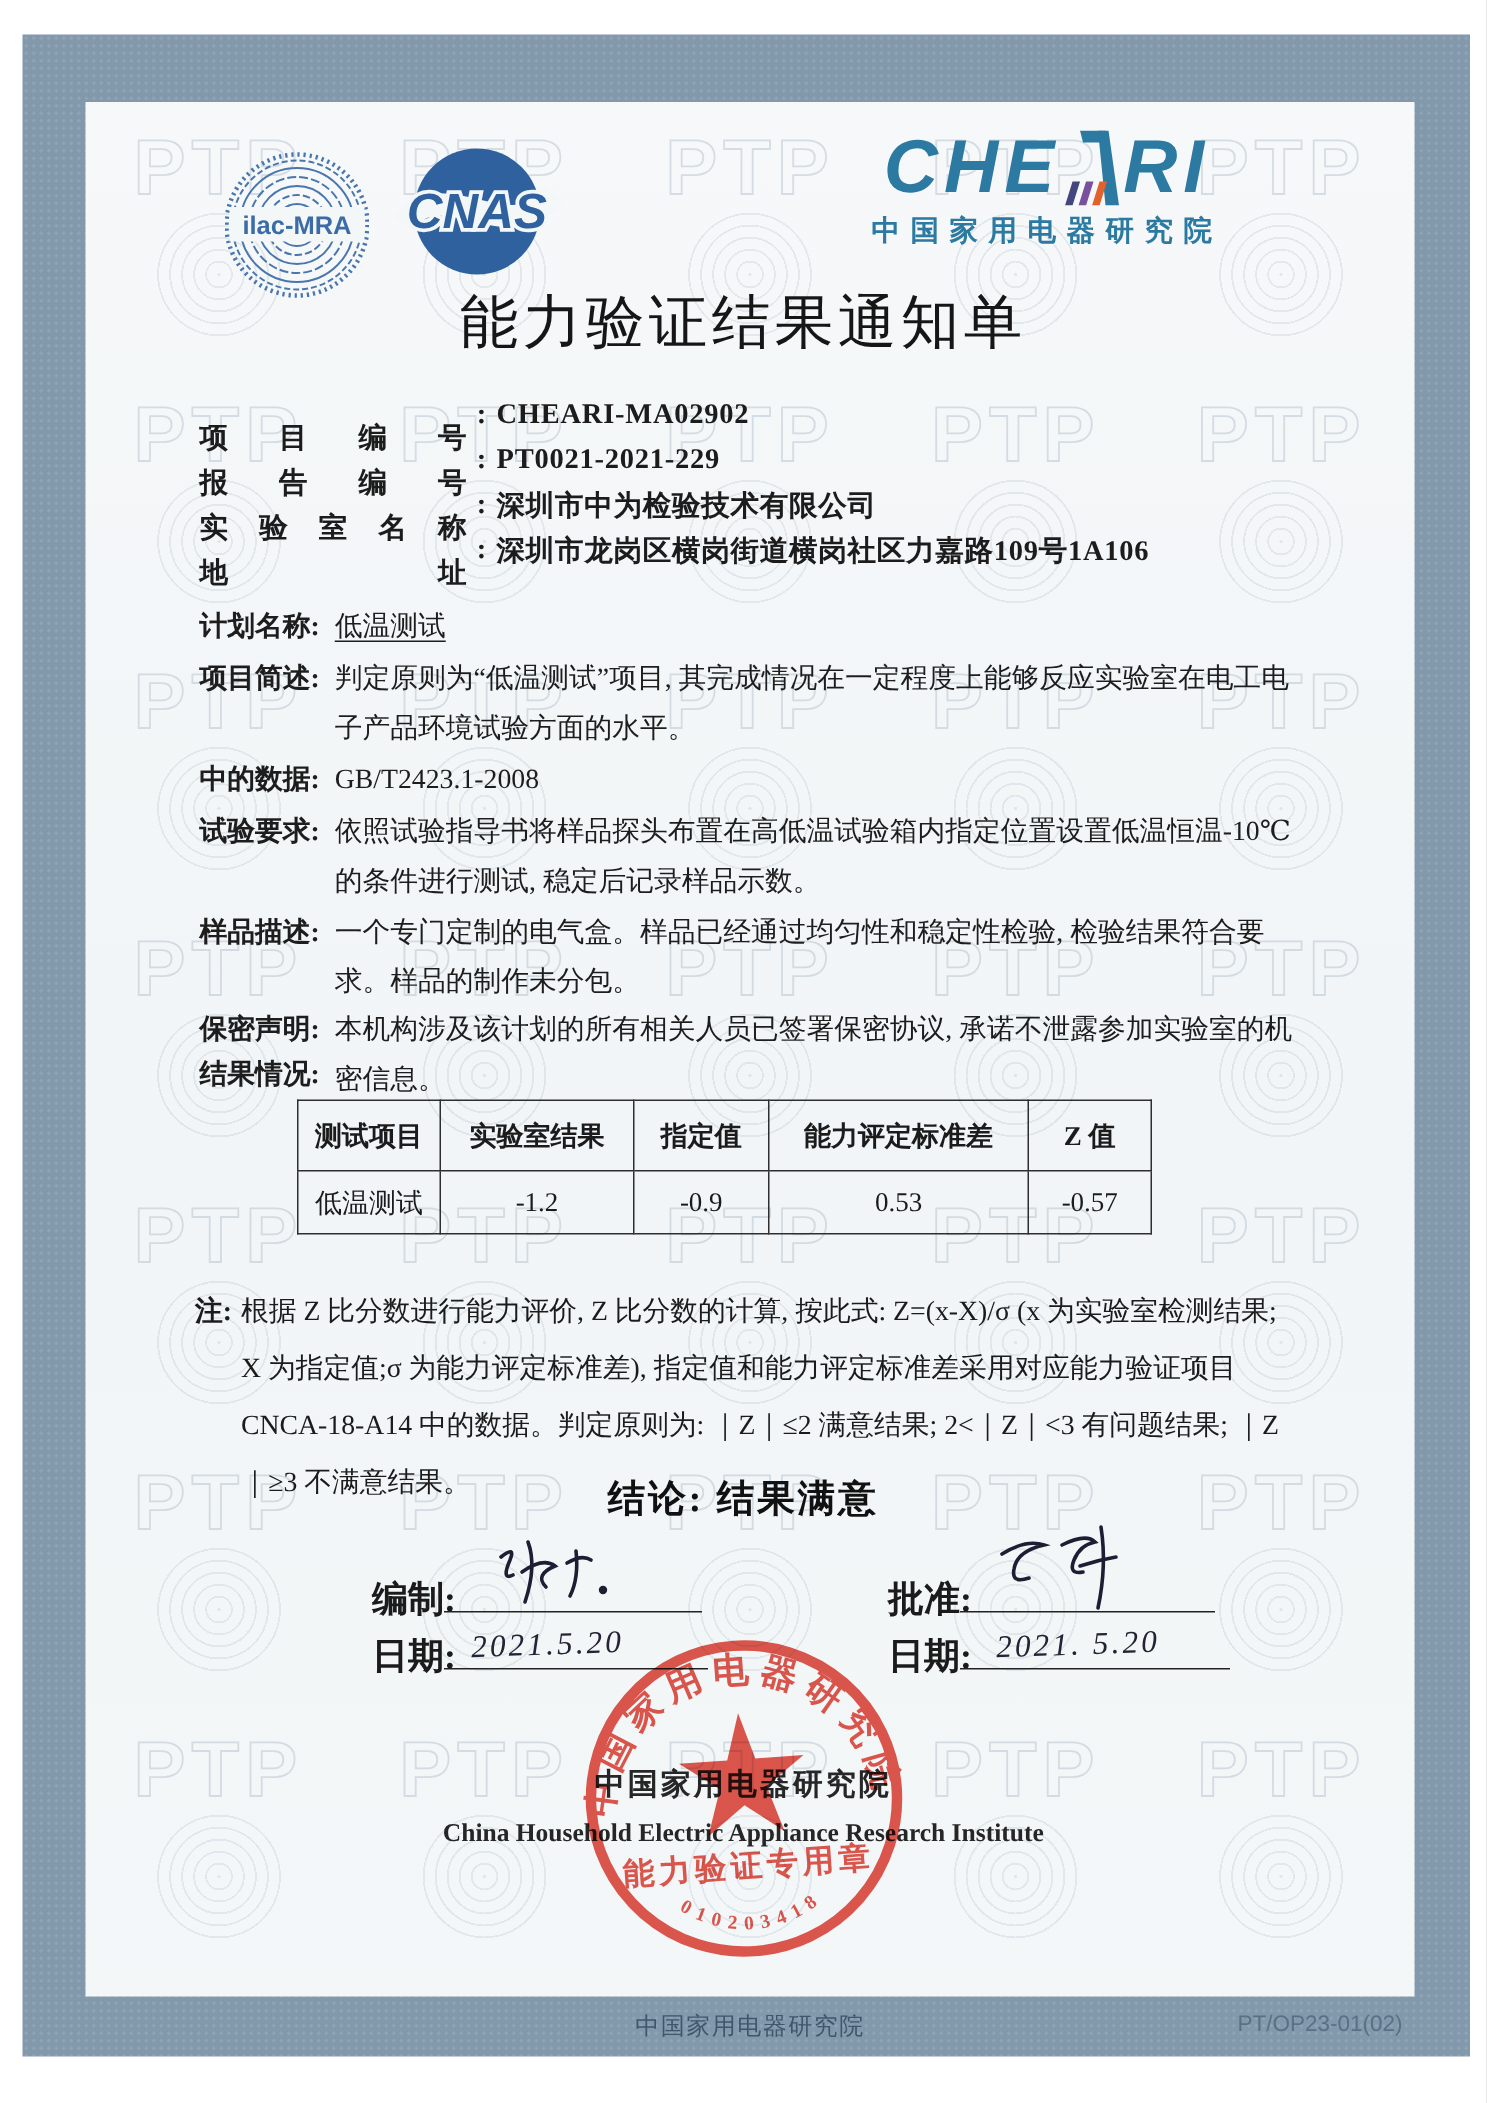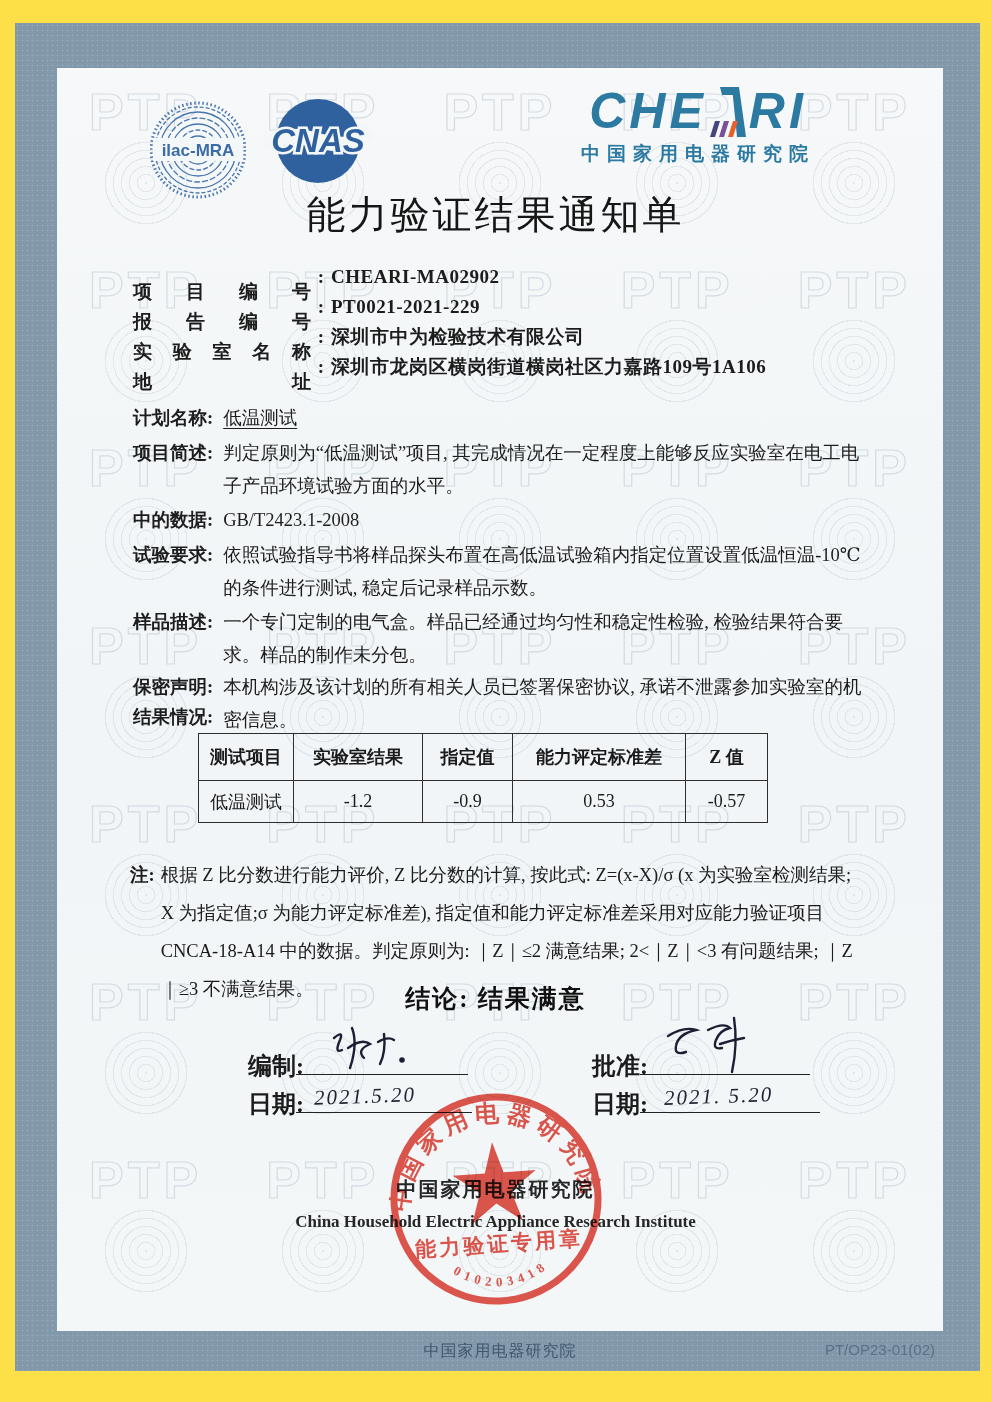--- a/index.html
+++ b/index.html
@@ -1,18 +1,18 @@
 <!DOCTYPE html>
 <html><head>
 <meta charset="utf-8">
 <style>
   * { margin:0; padding:0; box-sizing:border-box; }
   html,body { background:#e9e9e9; }
   body { font-family:"Liberation Serif","DejaVu Serif",serif; }
-  .page { position:relative; width:991px; height:1402px; background:#fde047; margin:0 auto; overflow:hidden; }
+  .page { position:relative; width:991px; height:1402px; background:#ffffff; margin:0 auto; overflow:hidden; }
 
   
   .frame { position:absolute; left:15px; top:23px; width:965px; height:1348px;
            background:#8298ab;
            background-image:radial-gradient(rgba(255,255,255,.10) 1px, rgba(0,0,0,.03) 1.4px, transparent 1.6px);
            background-size:5px 5px; }
   
   .paper { position:absolute; left:57px; top:68px; width:886px; height:1263px;
            background:linear-gradient(180deg,#f6f8f9 0%,#f1f5f7 55%,#f4f7f8 100%); }
 

